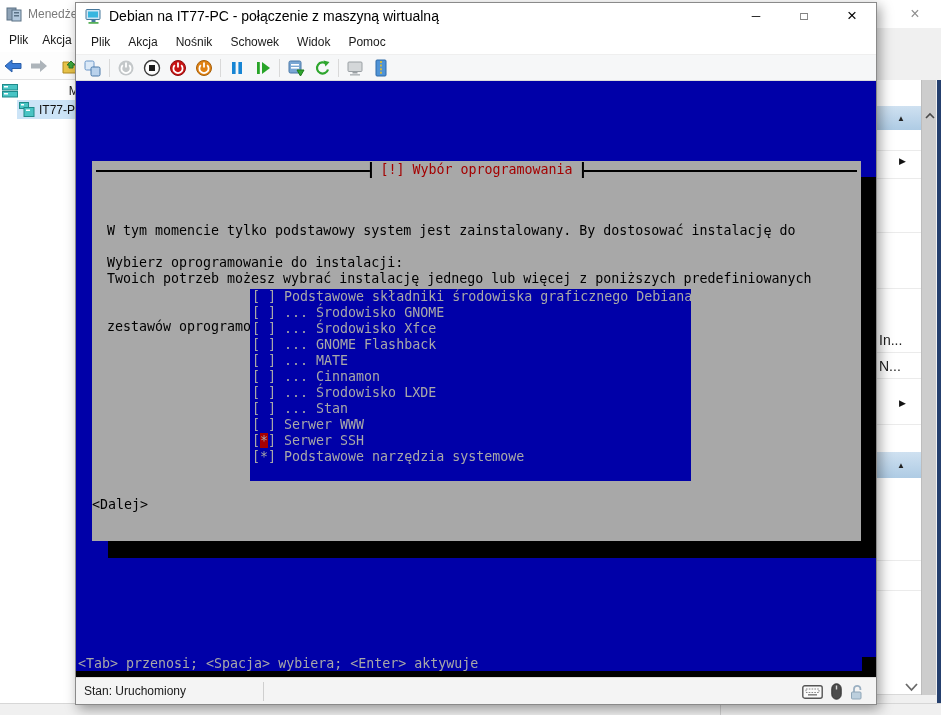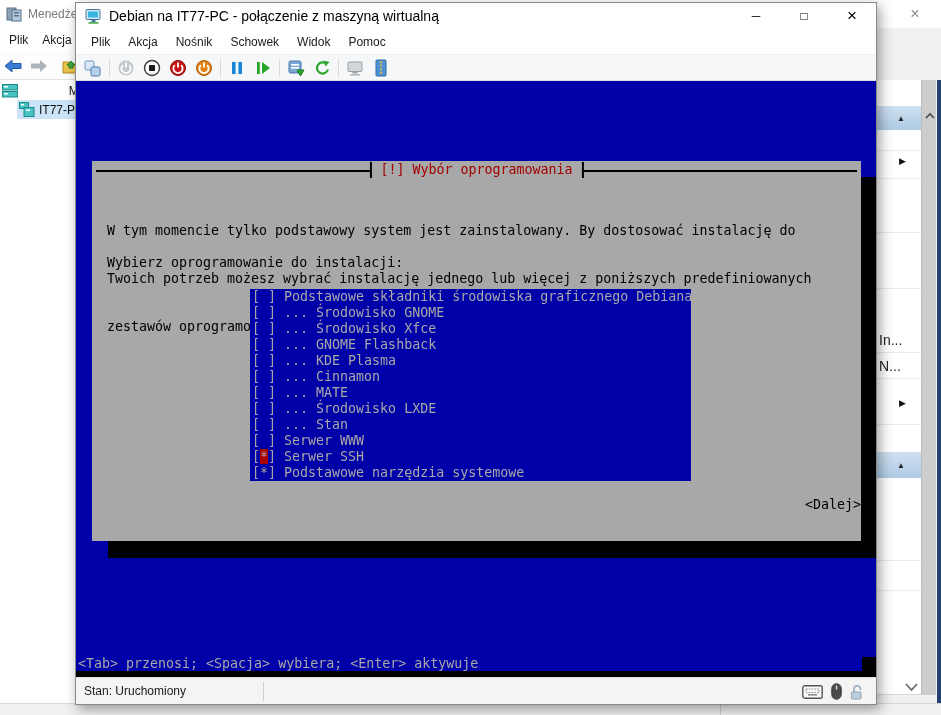--- a/index.html
+++ b/index.html
@@ -54,21 +54,21 @@
   .dlg-line{position:absolute;left:4px;top:9px;width:761px;height:2px;background:#000;}
   .dlg-title{position:absolute;top:1px;left:50%;transform:translateX(-50%);background:var(--gray,#A8A8A8);
              color:var(--red,#A40000);padding:0 9px;border-left:2px solid #000;border-right:2px solid #000;
              height:16px;white-space:pre;z-index:2;}
   .dlg-text{position:absolute;left:15px;top:30px;color:#000;white-space:pre;}
   .dlg-prompt{position:absolute;left:15px;top:94px;color:#000;white-space:pre;}
   .listbox{position:absolute;left:158px;top:128px;width:441px;height:192px;background:var(--blue,#0000A8);
            color:var(--ltgray,#A8A8A8);padding-left:2px;overflow:hidden;}
   .sw-row{height:16px;white-space:pre;}
   .sw-row .star.cursor{background:var(--cursor,#A80000);}
-  .dlg-btnrow{position:absolute;left:0;top:336px;width:100%;text-align:right;color:#000;}
+  .dlg-btnrow{position:absolute;left:0;top:336px;width:100%;text-align:left;color:#000;}
   .dlg-btn{white-space:pre;}
   .notch{position:absolute;left:786px;top:576px;width:14px;height:22px;background:#000;}
   .bstrip{position:absolute;left:0;top:590px;width:800px;height:8px;background:#000;}
   .helpline{position:absolute;left:2px;top:575px;color:var(--ltgray,#A8A8A8);white-space:pre;}
 
   
   .vm-status{position:absolute;left:0;bottom:0;width:800px;height:27px;background:#f4f4f4;border-top:1px solid #dcdcdc;
              display:flex;align-items:center;font-size:12px;color:#1a1a1a;margin-top:20px;}
   .vm-status .stext{margin-left:8px;}
   .vm-status .ssep{position:absolute;left:187px;top:4px;width:1px;height:19px;background:#cfcfcf;}
@@ -295,23 +295,22 @@
           <div>W tym momencie tylko podstawowy system jest zainstalowany. By dostosować instalację do</div>
           <div>Twoich potrzeb możesz wybrać instalację jednego lub więcej z poniższych predefiniowanych</div>
           <div>zestawów oprogramowania.</div>
         </div>
         <div class="dlg-prompt">Wybierz oprogramowanie do instalacji:</div>
         <div class="listbox">
             <div class="sw-row">[<span class="star"> </span>]<span class="lbl"> Podstawowe składniki środowiska graficznego Debiana</span></div>
             <div class="sw-row">[<span class="star"> </span>]<span class="lbl"> ... Środowisko GNOME</span></div>
             <div class="sw-row">[<span class="star"> </span>]<span class="lbl"> ... Środowisko Xfce</span></div>
             <div class="sw-row">[<span class="star"> </span>]<span class="lbl"> ... GNOME Flashback</span></div>
-            <div class="sw-row">[<span class="star"> </span>]<span class="lbl"> ... KDE Plasma</span></div>
+            <div class="sw-row">[<span class="star"> </span>]<span class="lbl"> ... MATE</span></div>
             <div class="sw-row">[<span class="star"> </span>]<span class="lbl"> ... Cinnamon</span></div>
-            <div class="sw-row">[<span class="star"> </span>]<span class="lbl"> ... MATE</span></div>
             <div class="sw-row">[<span class="star"> </span>]<span class="lbl"> ... Środowisko LXDE</span></div>
             <div class="sw-row">[<span class="star"> </span>]<span class="lbl"> ... Stan</span></div>
             <div class="sw-row">[<span class="star"> </span>]<span class="lbl"> Serwer WWW</span></div>
             <div class="sw-row">[<span class="star cursor">*</span>]<span class="lbl"> Serwer SSH</span></div>
             <div class="sw-row">[<span class="star">*</span>]<span class="lbl"> Podstawowe narzędzia systemowe</span></div>
           </div>
         <div class="dlg-btnrow">
           <span class="dlg-btn">&lt;Dalej&gt;</span>
         </div>
       </div>

